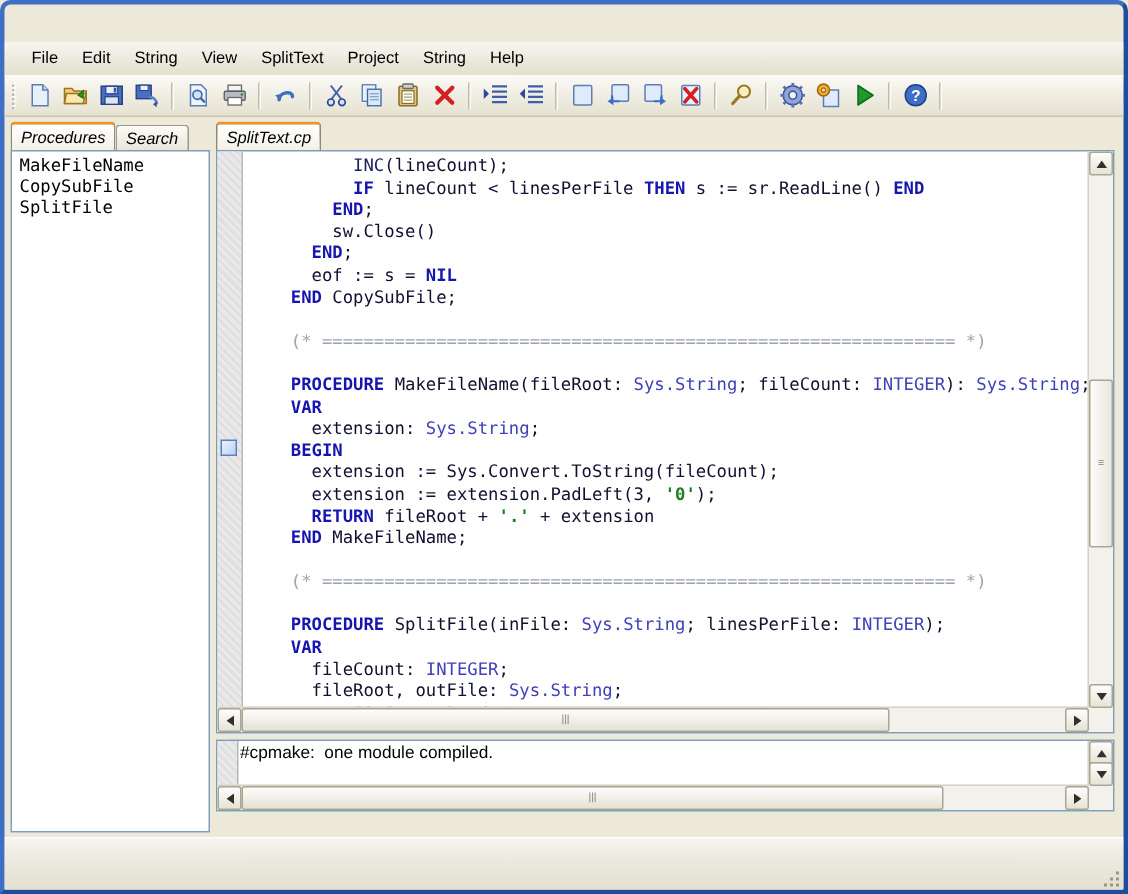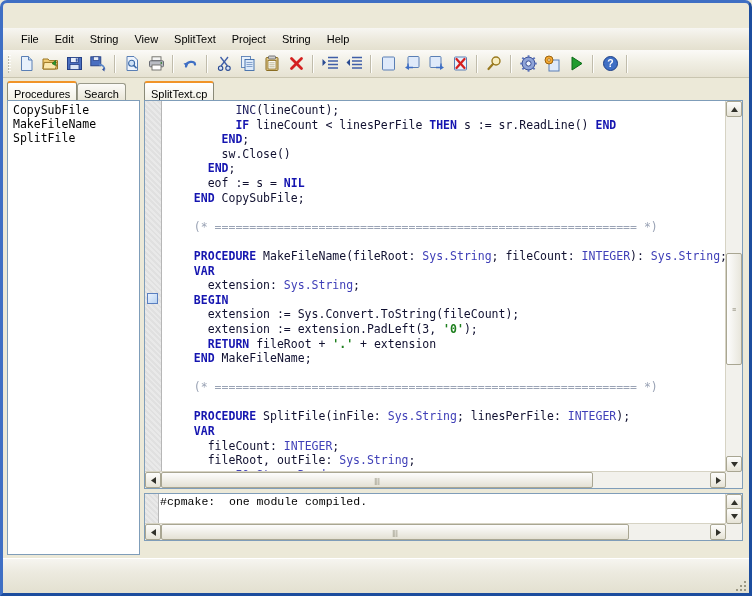--- a/index.html
+++ b/index.html
@@ -94,22 +94,22 @@
     position:absolute;left:4px;top:4px;width:133px;bottom:4px;
   }
   .tabstrip{position:absolute;left:0;top:0;height:19px;right:0;}
   .tab{
     position:absolute;top:2px;height:17px;box-sizing:border-box;
     border:1px solid #9a9a8a;border-bottom:none;
     border-radius:3px 3px 0 0;
     background:linear-gradient(to bottom,#fcfbf8,#e9e6d8);
     font-size:11px;color:#000;
     padding:1px 6px 0 6px;
-    display:flex;align-items:flex-end;
-    cursor:default;white-space:nowrap;
+    display:flex;align-items:center;
+    cursor:default;white-space:nowrap;font-style:italic;
   }
   .tab.active{
     top:0;height:19px;z-index:3;
     background:linear-gradient(to bottom,#ffffff,#f3f1e6);
     border-color:#8a8a78;
     border-top:2px solid #f09326;
     font-weight:normal;
   }
   #tab-procedures{left:0;}
   #tab-imports{left:70px;}
@@ -192,21 +192,21 @@
     position:absolute;left:4px;top:416px;right:4px;height:48px;
     border:1px solid #7f9db9;box-sizing:border-box;background:#fff;
   }
   #out-gutter{
     position:absolute;left:0;top:0;width:13px;bottom:0;
     background:repeating-linear-gradient(45deg,#e9e9e9 0 2px,#e0e0e0 2px 4px);
     border-right:1px solid #b6b6b6;
   }
   #outtext{
     position:absolute;left:15px;top:1px;right:17px;bottom:0;
-    font-family:Liberation Mono, monospace;
+    font-family:Liberation Sans, sans-serif;
     font-size:11.5px;line-height:14.5px;white-space:pre;color:#000;
     overflow:hidden;
   }
   
   #statusbar{
     position:absolute;left:0;right:0;bottom:0;height:34px;
     background:linear-gradient(to bottom,#f6f5f0 0%,#ecead f 40%,#e3e0d0 100%);
     background:linear-gradient(to bottom,#f6f5f0 0%,#eceadf 40%,#e3e0d0 100%);
     border-top:1px solid #ffffff;
   }
@@ -477,22 +477,22 @@
     <div id="leftpanel">
       <div class="tabstrip">
         <div class="tab active" id="tab-procedures">
           <span>Procedures</span>
         </div>
         <div class="tab" id="tab-imports">
           <span>Search</span>
         </div>
       </div>
       <div id="proc-list">
+        <div class="proc-item">MakeFileName</div>
         <div class="proc-item">CopySubFile</div>
-        <div class="proc-item">MakeFileName</div>
         <div class="proc-item">SplitFile</div>
       </div>
     </div>
 
     <div id="rightpanel">
 
       <div id="edtabstrip">
         <div class="tab active" id="tab-splittext">
           <span>SplitText.cp</span>
         </div>

